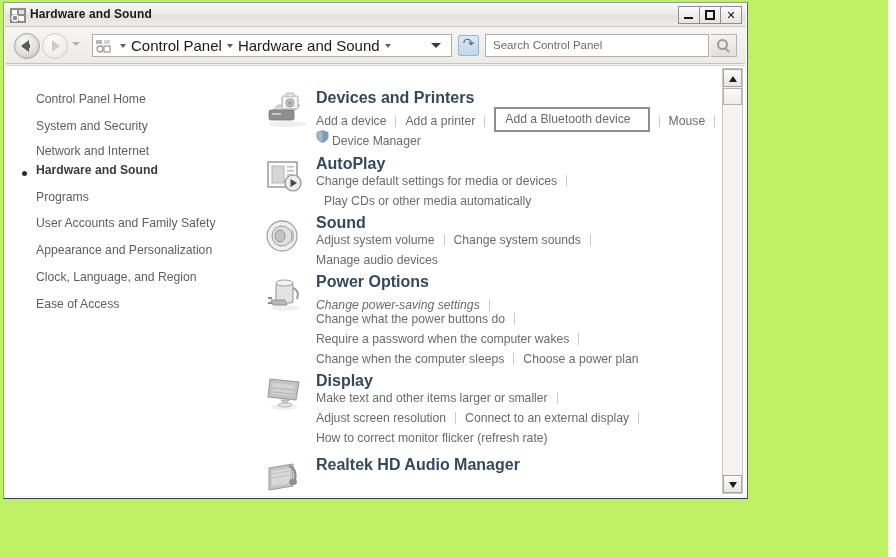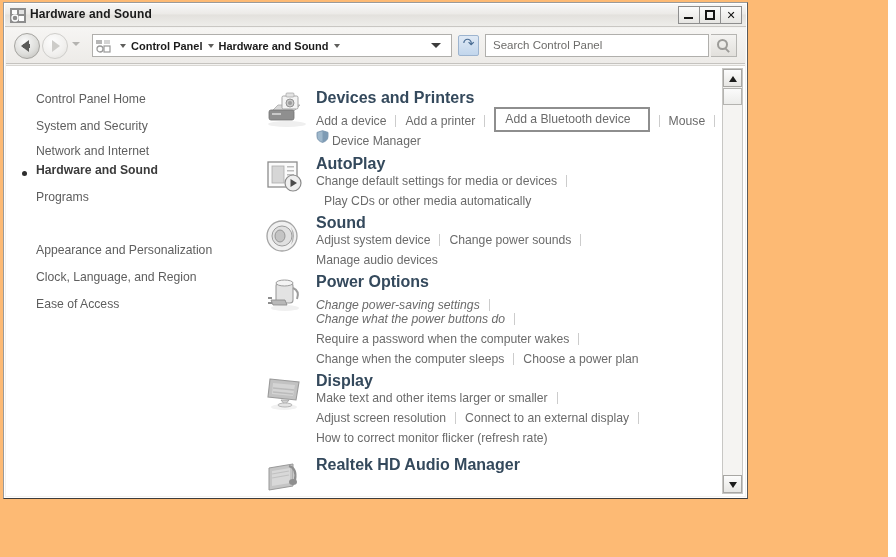--- a/index.html
+++ b/index.html
@@ -9,21 +9,21 @@
     width: 896px;
     height: 557px;
     overflow: hidden;
     font-family: "Liberation Sans", sans-serif;
   }
 
   #root {
     position: relative;
     width: 888px;
     height: 557px;
-    background: #fdba74;
+    background: #bef264;
   }
 
   
   .window {
     position: absolute;
     left: 3px;
     top: 2px;
     width: 745px;
     height: 497px;
     background: #f1f0ee;
@@ -186,25 +186,24 @@
   }
   .bc-chev {
     width: 0; height: 0;
     border-left: 3.5px solid transparent;
     border-right: 3.5px solid transparent;
     border-top: 4px solid #5f5e5c;
     margin: 0 5px;
     flex: 0 0 auto;
   }
   .bc-seg {
-    font-size: 11px;
+    font-size: 15px;
     color: #1b1b1b;
     white-space: nowrap;
     flex: 0 0 auto;
-    font-weight: bold;
   }
   .bc-drop {
     position: absolute;
     right: 10px;
     width: 0; height: 0;
     border-left: 5px solid transparent;
     border-right: 5px solid transparent;
     border-top: 5px solid #3c3c3c;
   }
   .refresh-btn {
@@ -506,20 +505,21 @@
 
       <div class="content">
 
         <div class="navpane">
           <span class="nav-link" style="top:26px;">Control Panel Home</span>
           <span class="nav-link" style="top:53px;">System and Security</span>
           <span class="nav-link" style="top:78px;">Network and Internet</span>
           <span class="nav-bullet" style="top:105px;"></span>
           <span class="nav-link current" style="top:97px;">Hardware and Sound</span>
           <span class="nav-link" style="top:124px;">Programs</span>
+          <span class="nav-link" style="top:150px;">User Accounts and Family Safety</span>
           <span class="nav-link" style="top:177px;">Appearance and Personalization</span>
           <span class="nav-link" style="top:204px;">Clock, Language, and Region</span>
           <span class="nav-link" style="top:231px;">Ease of Access</span>
         </div>
 
         <div class="mainpane">
 
           <div class="cat" style="top:23px;">
             <span class="cat-icon">
               <svg width="44" height="40" viewBox="0 0 44 40">
@@ -585,23 +585,23 @@
             <span class="cat-icon">
               <svg width="44" height="40" viewBox="0 0 44 40">
                 <circle cx="19" cy="20" r="15" fill="#f0f0f0" stroke="#a4a4a4" stroke-width="1.3"></circle>
                 <circle cx="19" cy="20" r="10" fill="#e0e0e0" stroke="#9c9c9c" stroke-width="1"></circle>
                 <ellipse cx="17" cy="20" rx="5" ry="6" fill="#c4c4c4" stroke="#8e8e8e" stroke-width="0.9"></ellipse>
                 <path d="M28 11 Q34 20 28 29 Q31 20 28 11 Z" fill="#adadad"></path>
               </svg>
             </span>
             <span class="cat-title">Sound</span>
             <div class="linkrow" style="top:19px;">
-              <span class="task">Adjust system device</span>
-              <span class="sep"></span>
-              <span class="task">Change power sounds</span>
+              <span class="task">Adjust system volume</span>
+              <span class="sep"></span>
+              <span class="task">Change system sounds</span>
               <span class="sep"></span>
             </div>
             <div class="linkrow" style="top:39px;">
               <span class="task">Manage audio devices</span>
             </div>
           </div>
 
           <div class="cat" style="top:207px;">
             <span class="cat-icon">
               <svg width="44" height="40" viewBox="0 0 44 40">
@@ -612,21 +612,21 @@
                 <path d="M8 25 L22 25 L24 30 L10 30 Z" fill="#b8b8b8" stroke="#8c8c8c" stroke-width="0.9"></path>
                 <rect x="5" y="22" width="4" height="2" fill="#8e8e8e"></rect>
                 <rect x="5" y="27" width="4" height="2" fill="#8e8e8e"></rect>
               </svg>
             </span>
             <span class="cat-title">Power Options</span>
             <div class="linkrow" style="top:25px;font-style:italic;">
               <span class="task">Change power-saving settings</span>
               <span class="sep"></span>
             </div>
-            <div class="linkrow" style="top:39px;font-style:italic;">
+            <div class="linkrow" style="top:39px;">
               <span class="task">Change what the power buttons do</span>
               <span class="sep"></span>
             </div>
             <div class="linkrow" style="top:59px;">
               <span class="task">Require a password when the computer wakes</span>
               <span class="sep"></span>
             </div>
             <div class="linkrow" style="top:79px;">
               <span class="task">Change when the computer sleeps</span>
               <span class="sep"></span>

